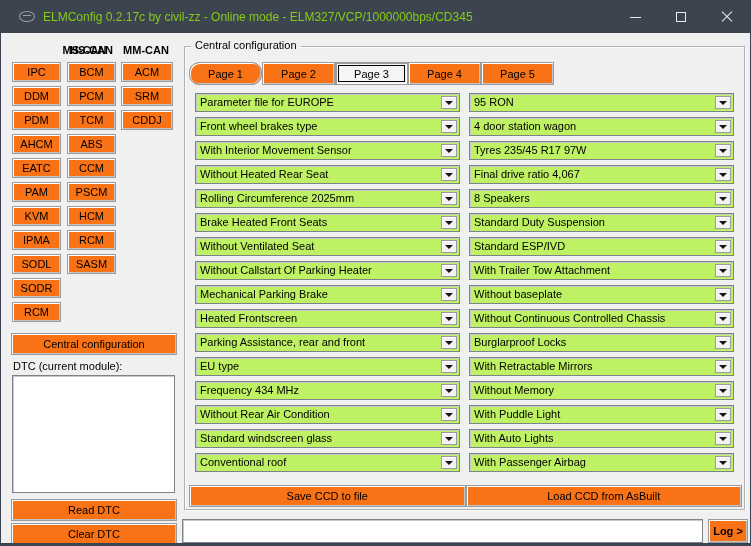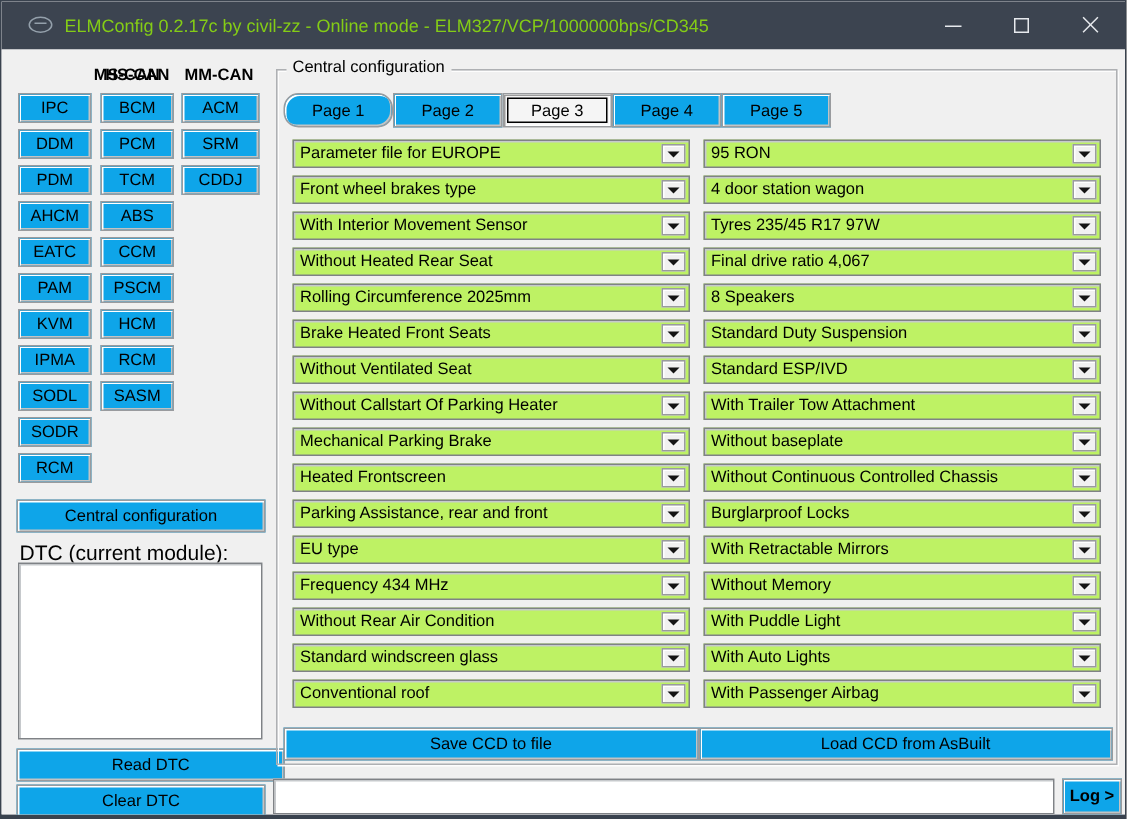--- a/index.html
+++ b/index.html
@@ -29,32 +29,32 @@
   .glyph-close::before,.glyph-close::after{
     content:'';position:absolute;left:-1px;top:5px;width:14px;height:1px;background:#e7eaee;
   }
   .glyph-close::before{transform:rotate(45deg);}
   .glyph-close::after{transform:rotate(-45deg);}
   
   .client{position:absolute;top:32px;left:0;right:0;bottom:0;background:#f0f0f0;}
   .bus-header{position:absolute;top:11px;font-size:11px;font-weight:bold;text-align:center;color:#000;}
   .col{position:absolute;top:29px;display:flex;flex-direction:column;gap:4px;}
   .btn{
-    background:#0ea5e9;border:1px solid #999b9e;box-sizing:border-box;
+    background:#f97316;border:1px solid #999b9e;box-sizing:border-box;
     box-shadow:inset 1px 1px 0 #ffffff,inset -1px -1px 0 #c3c3c3;
     display:flex;align-items:center;justify-content:center;
     font-size:11px;color:#000;white-space:nowrap;cursor:default;
   }
   .module-btn{height:20px;width:100%;}
   .abs{position:absolute;}
   .sunken-field{
     background:#fff;border:1px solid #7f8286;box-sizing:border-box;
     box-shadow:inset 1px 1px 0 #c6c9cc;
   }
-  .side-label{position:absolute;font-size:14px;color:#000;}
+  .side-label{position:absolute;font-size:11px;color:#000;}
   
   .groupbox{
     position:absolute;left:183px;top:13px;width:561px;height:464px;
     border:1px solid #aeb0b3;box-shadow:inset 1px 1px 0 #fdfdfd,1px 1px 0 #fdfdfd;
     box-sizing:border-box;
   }
   .group-label{
     position:absolute;top:-8px;left:6px;background:#f0f0f0;
     padding:0 4px;font-size:11px;color:#000;
   }
@@ -140,21 +140,21 @@
 
     <div class="col" style="left:120px;width:52px;">
       <div class="btn module-btn">ACM</div>
       <div class="btn module-btn">SRM</div>
       <div class="btn module-btn">CDDJ</div>
     </div>
 
     <div class="btn abs" style="left:10px;top:300px;width:166px;height:22px;">Central configuration</div>
     <div class="side-label" style="left:12px;top:327px;">DTC (current module):</div>
     <div class="sunken-field abs" style="left:11px;top:342px;width:163px;height:118px;"></div>
-    <div class="btn abs" style="left:10px;top:466px;width:179px;height:22px;">Read DTC</div>
+    <div class="btn abs" style="left:10px;top:466px;width:166px;height:22px;">Read DTC</div>
     <div class="btn abs" style="left:10px;top:490px;width:166px;height:22px;">Clear DTC</div>
 
     <div class="groupbox">
       <span class="group-label">Central configuration</span>
 
       <div class="btn page-btn" style="left:4px;border-radius:10px;">Page 1</div>
       <div class="btn page-btn" style="left:77px;">Page 2</div>
       <div class="btn page-btn sel" style="left:150px;">Page 3</div>
       <div class="btn page-btn" style="left:223px;text-align:center;">Page 4</div>
       <div class="btn page-btn" style="left:296px;">Page 5</div>

